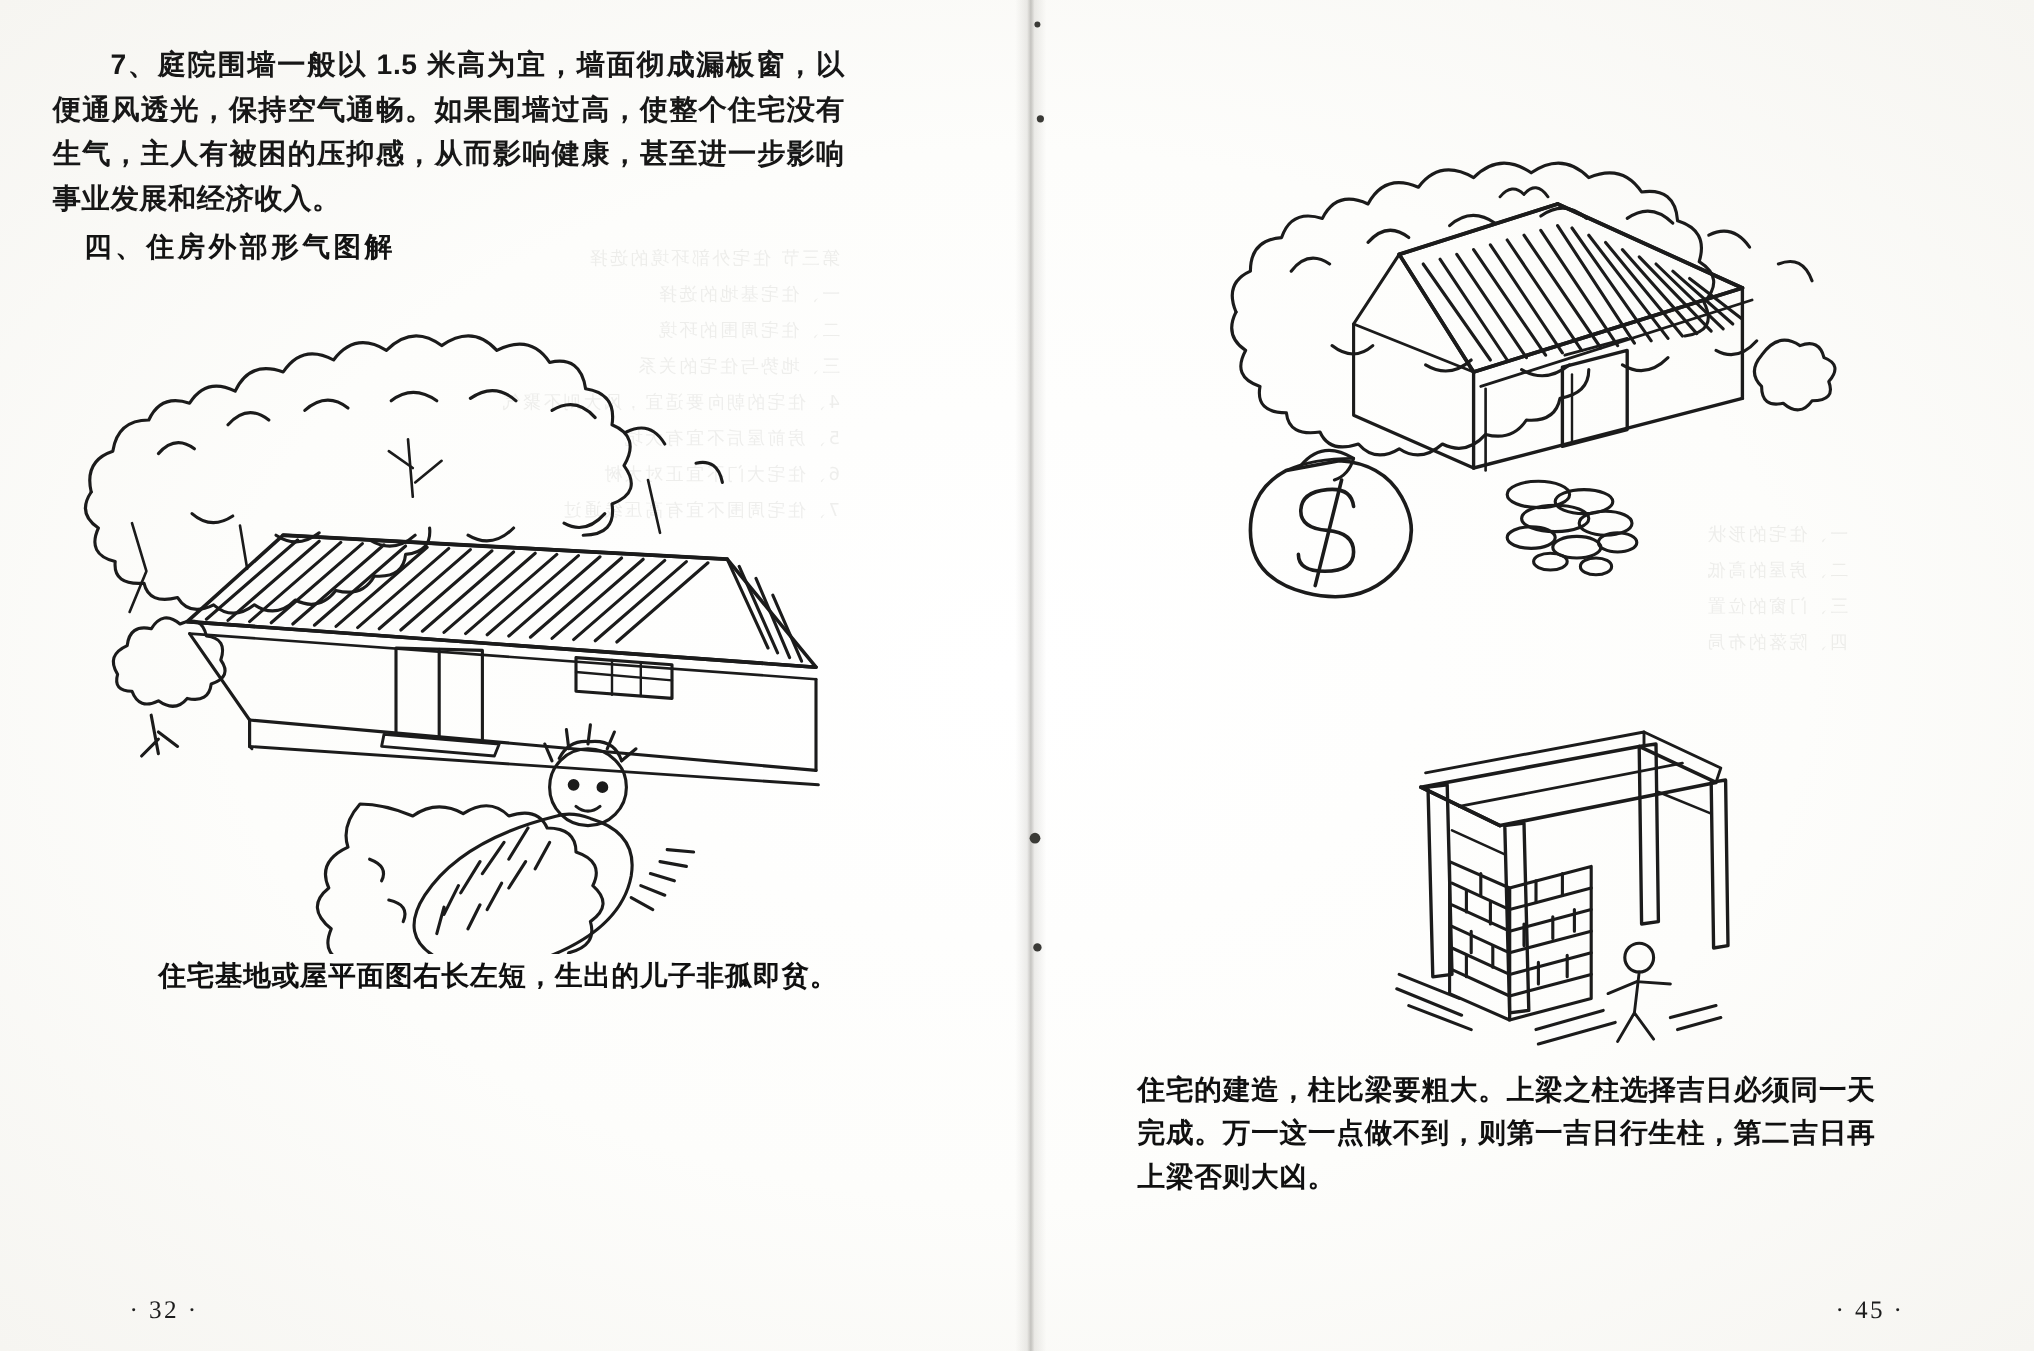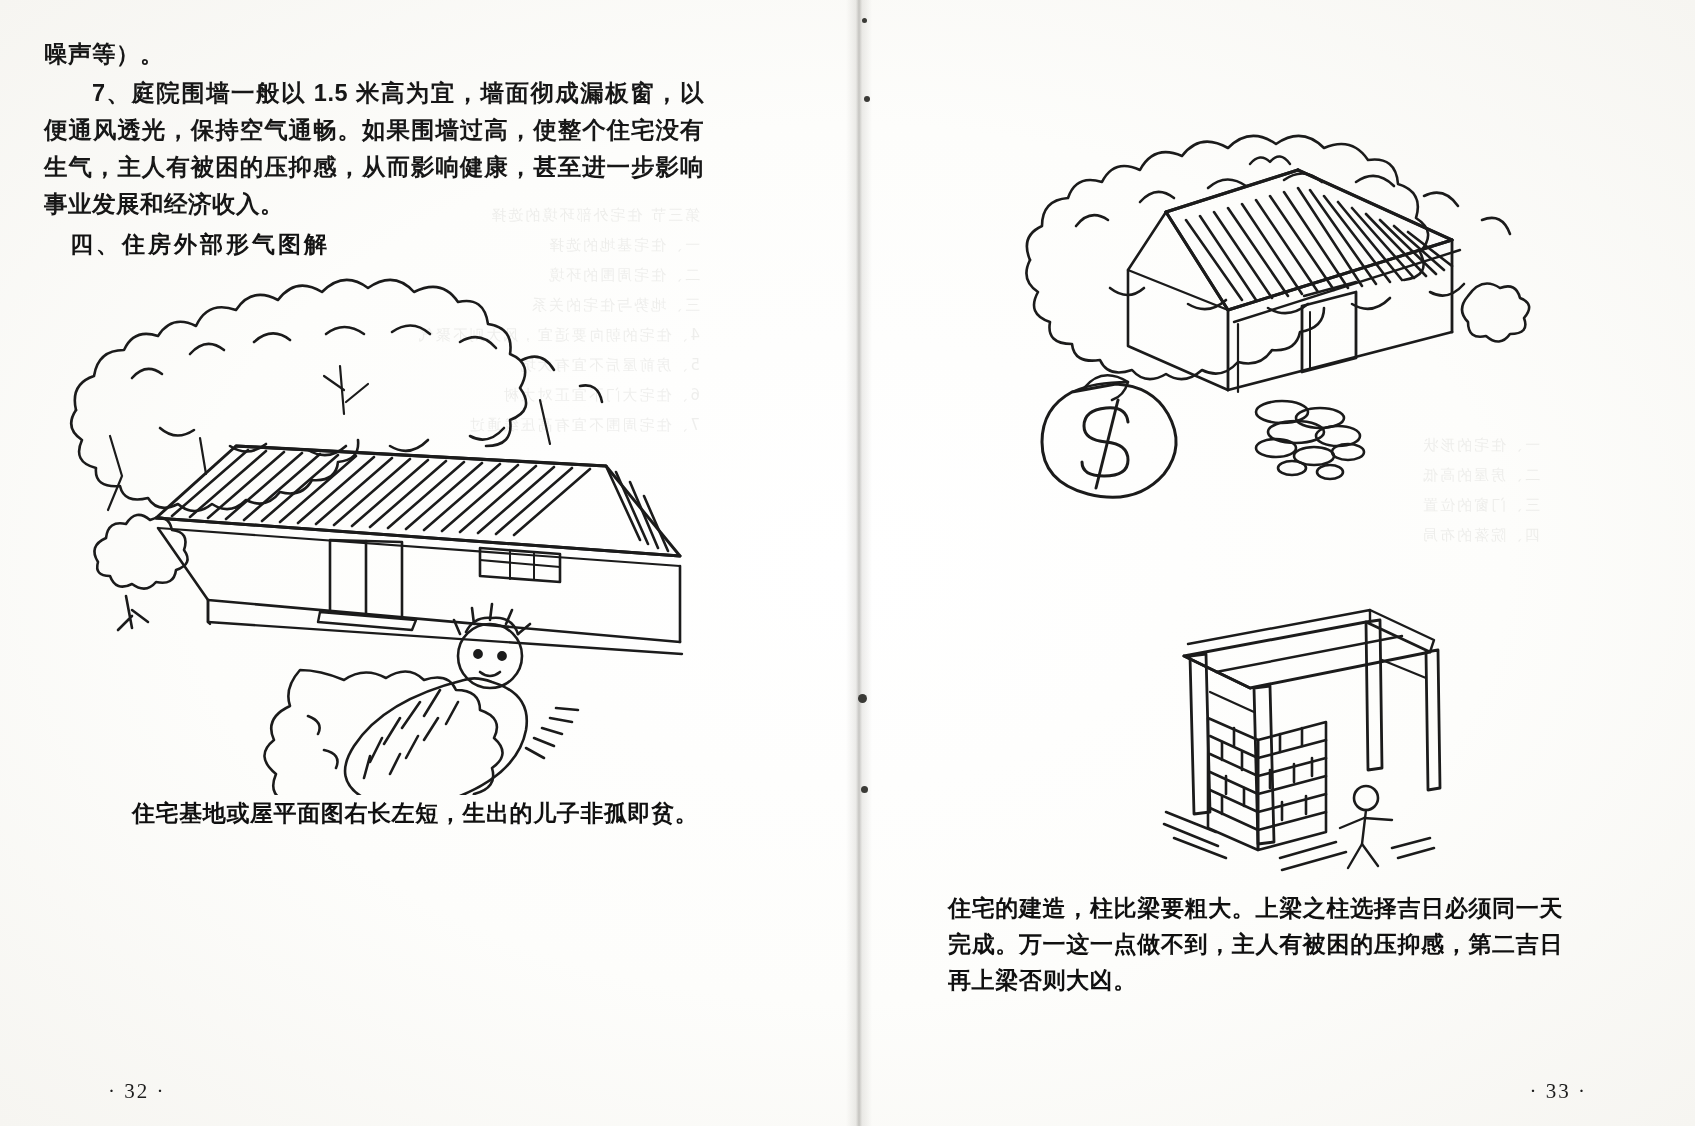--- a/index.html
+++ b/index.html
@@ -99,21 +99,20 @@
 三、门窗的位置
 四、院落的布局</div>
 
   <div class="gutter"></div>
   <div class="spot" style="left:862px;top:18px;width:5px;height:5px;"></div>
   <div class="spot" style="left:864px;top:96px;width:6px;height:6px;"></div>
   <div class="spot" style="left:858px;top:694px;width:9px;height:9px;"></div>
   <div class="spot" style="left:861px;top:786px;width:7px;height:7px;"></div>
 
   <div class="col col-left">
-    <p class="ptext">噪声等）。</p>
     <p class="ptext indent">7、庭院围墙一般以 1.5 米高为宜，墙面彻成漏板窗，以便通风透光，保持空气通畅。如果围墙过高，使整个住宅没有生气，主人有被困的压抑感，从而影响健康，甚至进一步影响事业发展和经济收入。</p>
     <div class="heading">四、住房外部形气图解</div>
   </div>
 
   <div class="fig" style="left:40px;top:250px;">
     <svg width="680" height="545" viewBox="0 0 680 545">
       <g class="ink" stroke-width="2.6">
 
         <path d="M36 160 q-6 -26 18 -34 q4 -26 30 -26 q10 -22 34 -14 q14 -22 38 -10
                  q12 -26 40 -16 q16 -24 42 -10 q18 -24 44 -8 q22 -22 46 -4
@@ -349,16 +348,16 @@
         <circle cx="236" cy="198" r="12"></circle>
         <path d="M236 210 L232 244" stroke-width="2.4"></path>
         <path d="M232 244 L218 268 M232 244 L248 266" stroke-width="2.4"></path>
         <path d="M234 218 L210 228 M234 218 L262 220" stroke-width="2.4"></path>
 
         <path d="M262 248 L300 238 M268 258 L304 248"></path>
       </g>
     </svg>
   </div>
 
-  <div class="caption cap-right">住宅的建造，柱比梁要粗大。上梁之柱选择吉日必须同一天完成。万一这一点做不到，主人有被困的压抑感，第二吉日再上梁否则大凶。</div>
-  <div class="folio folio-right">· 33 ·</div>
+  <div class="caption cap-right">住宅的建造，柱比梁要粗大。上梁之柱选择吉日必须同一天完成。万一这一点做不到，则第一吉日行生柱，第二吉日再上梁否则大凶。</div>
+  <div class="folio folio-right">· 45 ·</div>
 
 </div>
 
 </body></html>

